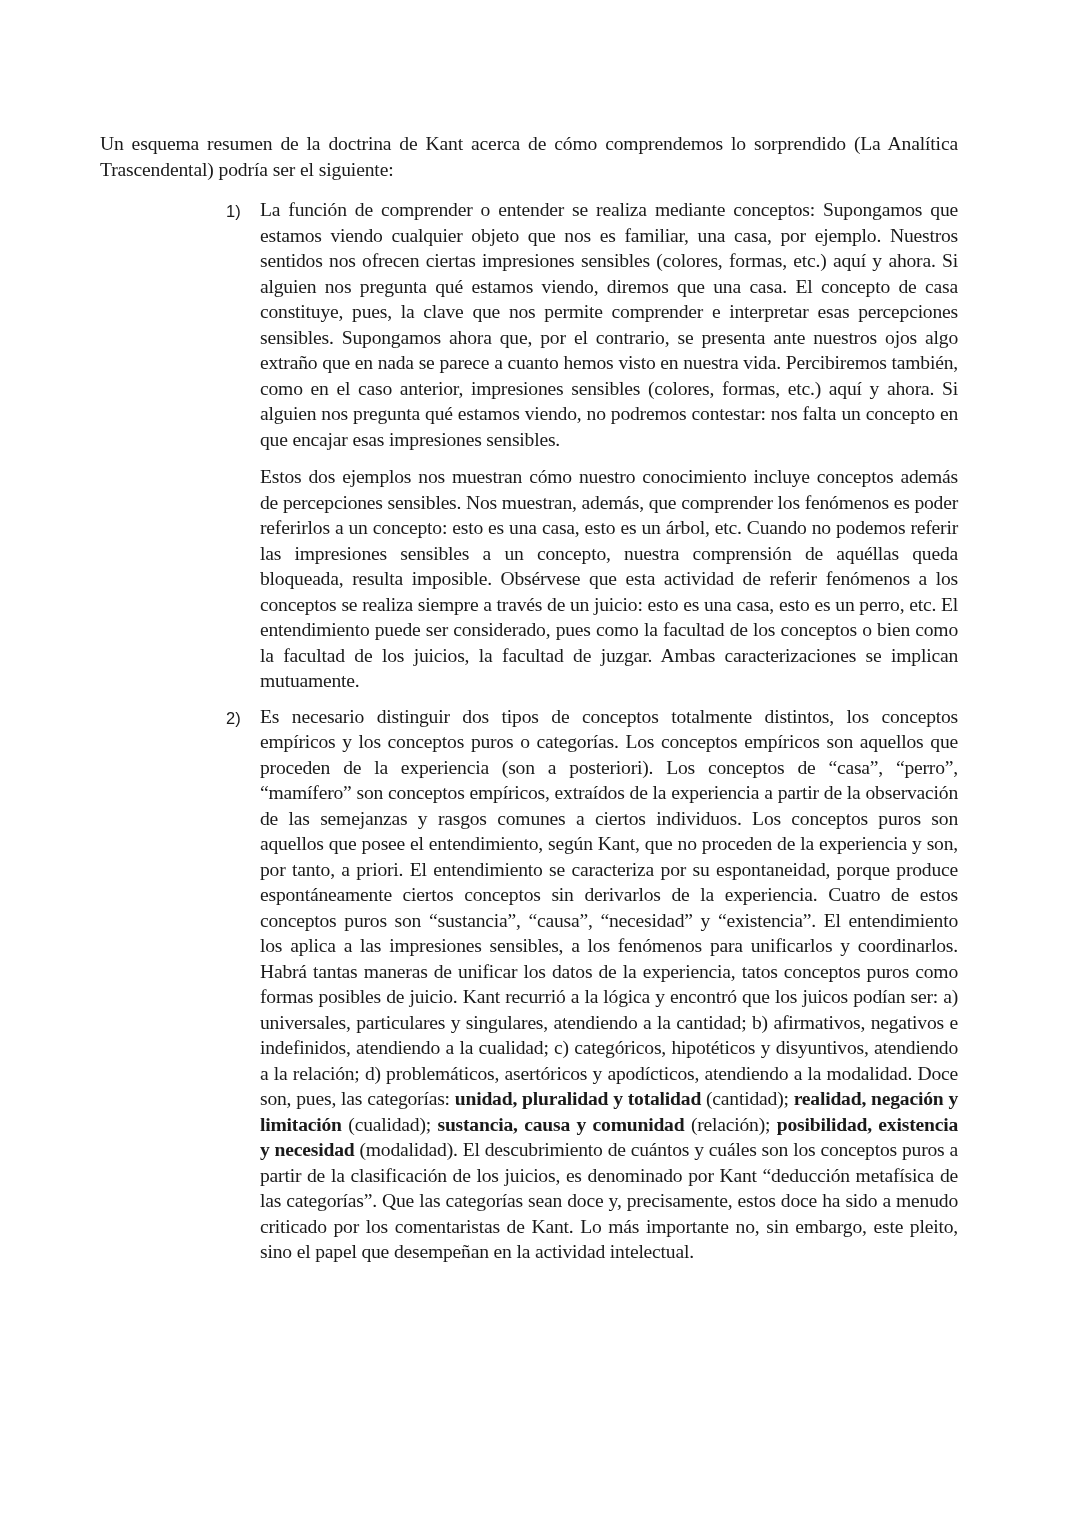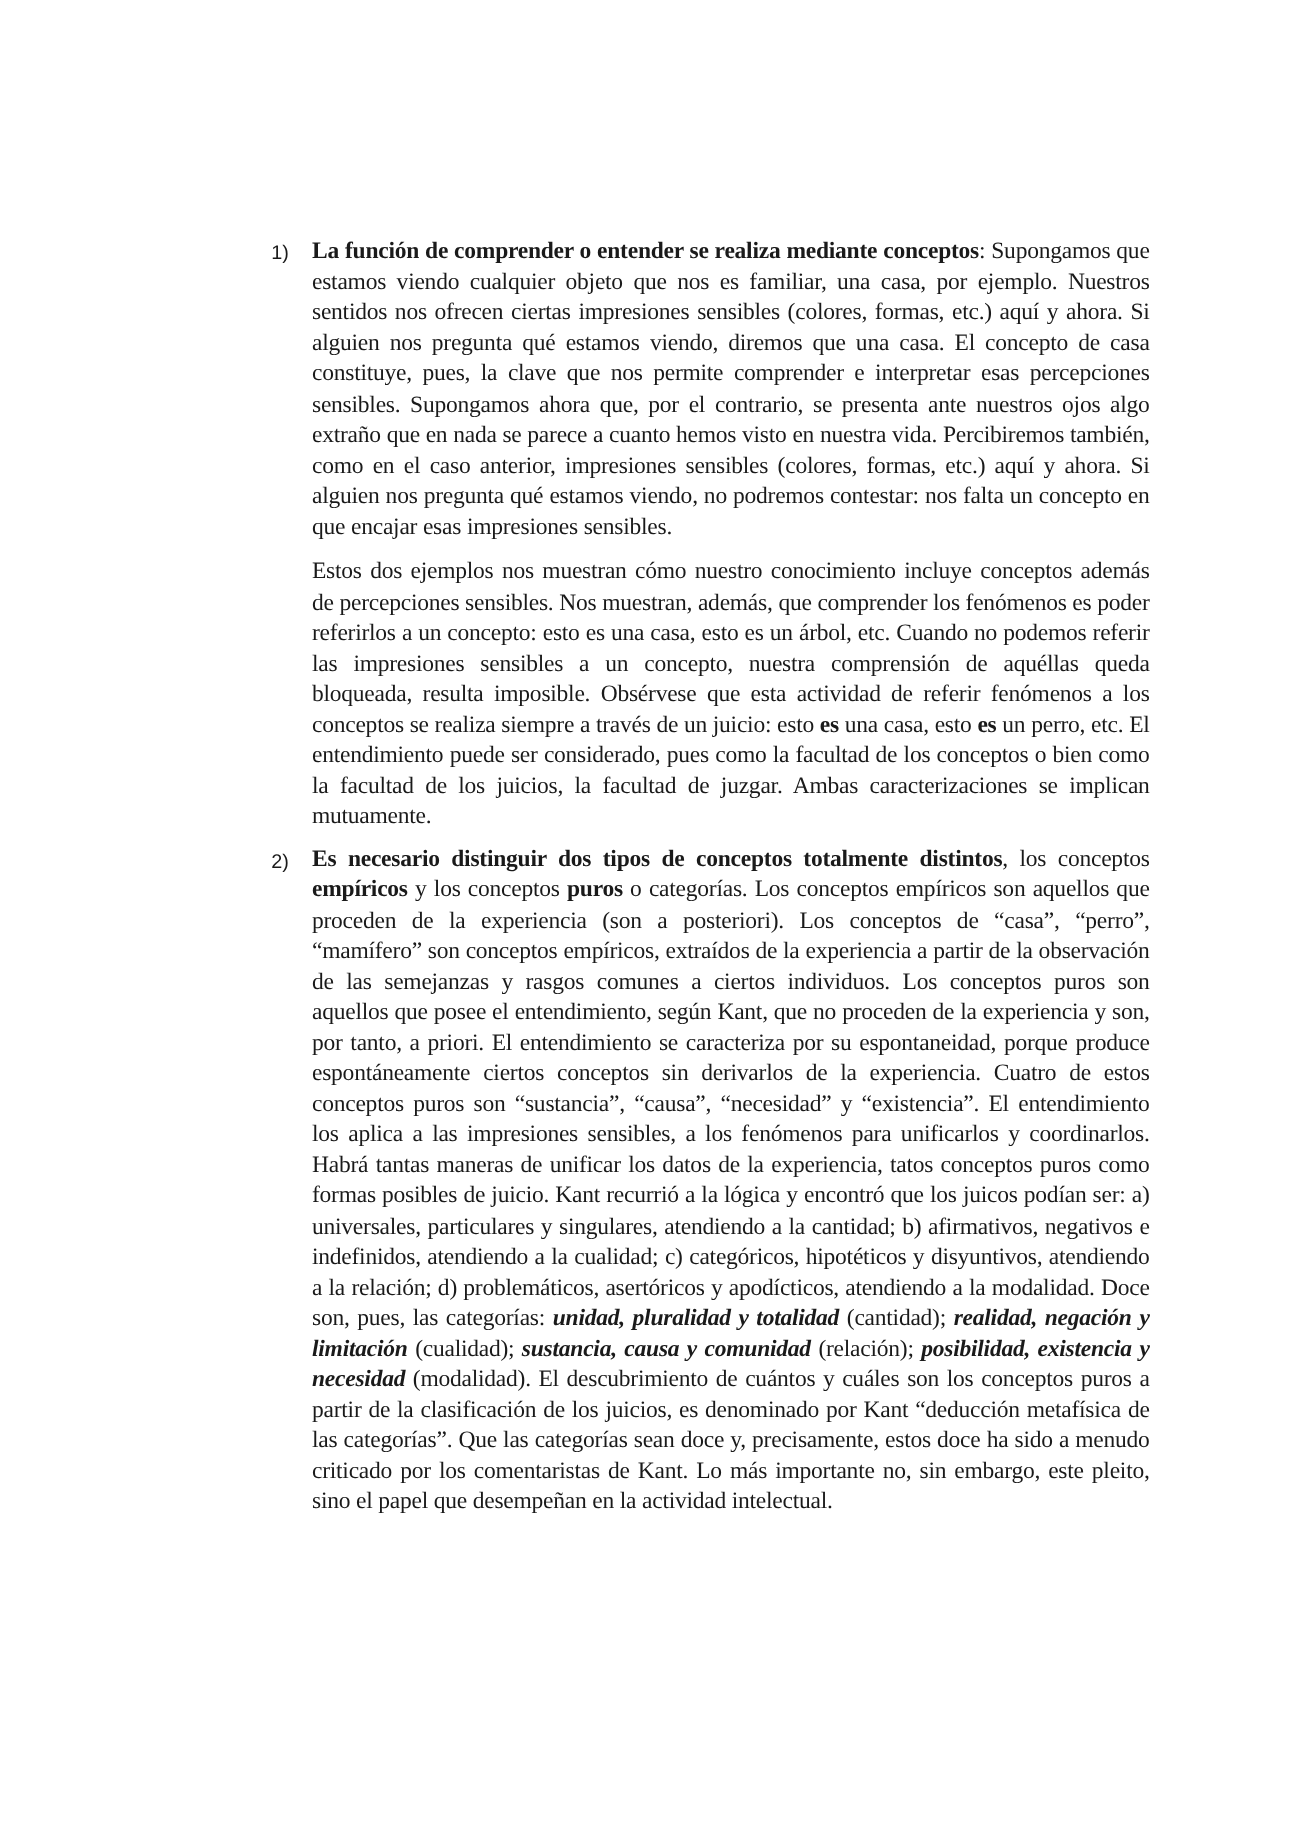--- a/index.html
+++ b/index.html
@@ -63,29 +63,30 @@
       margin: 0;
       font-size: 19.6px;
       line-height: 25.5px;
       text-align: justify;
       letter-spacing: -0.2px;
       word-spacing: 0.1px;
     }
     .para + .para {
       margin-top: 12px;
     }
-    .b { font-weight: bold; margin-top: 22px; }
+    .b { font-weight: normal; margin-top: 22px; }
     .i { }
-    .bi { font-weight: bold; font-style: italic; }
+    .bi { font-weight: bold; }
   </style>
 </head>
 <body>
 
 <div class="page">
 
+  <p class="intro">Un esquema resumen de la doctrina de Kant acerca de cómo comprendemos lo sorprendido (La Analítica Trascendental) podría ser el siguiente:</p>
 
   <ol class="list">
 
     <li class="list-item">
       <span class="item-number">1)</span>
       <p class="para">
         <span class="b">La función de comprender o entender se realiza mediante conceptos</span><span>: Supongamos que estamos viendo cualquier objeto que nos es familiar, una casa, por ejemplo. Nuestros sentidos nos ofrecen ciertas impresiones sensibles (colores, formas, etc.) aquí y ahora. Si alguien nos pregunta qué estamos viendo, diremos que una casa. El concepto de casa constituye, pues, la clave que nos permite comprender e interpretar esas percepciones sensibles. Supongamos ahora que, por el contrario, se presenta ante nuestros ojos algo extraño que en nada se parece a cuanto hemos visto en nuestra vida. Percibiremos también, como en el caso anterior, impresiones sensibles (colores, formas, etc.) aquí y ahora. Si alguien nos pregunta qué estamos viendo, no podremos contestar: </span><span class="i">nos falta un concepto</span><span> en que encajar esas impresiones sensibles.</span>
       </p>
       <p class="para">
         <span>Estos dos ejemplos nos muestran cómo nuestro conocimiento incluye conceptos además de percepciones sensibles. Nos muestran, además, que comprender los fenómenos es poder referirlos a un concepto: esto es una casa, esto es un árbol, etc. Cuando no podemos referir las impresiones sensibles a un concepto, nuestra comprensión de aquéllas queda bloqueada, resulta imposible. Obsérvese que esta actividad de referir fenómenos a los conceptos </span><span class="i">se realiza siempre a través de un juicio</span><span>: esto </span><span class="b">es</span><span> una casa, esto </span><span class="b">es</span><span> un perro, etc. El </span><span class="i">entendimiento</span><span> puede ser considerado, pues como la facultad de los conceptos o bien como la facultad de los juicios, </span><span class="i">la facultad de juzgar</span><span>. Ambas caracterizaciones se implican mutuamente.</span>

